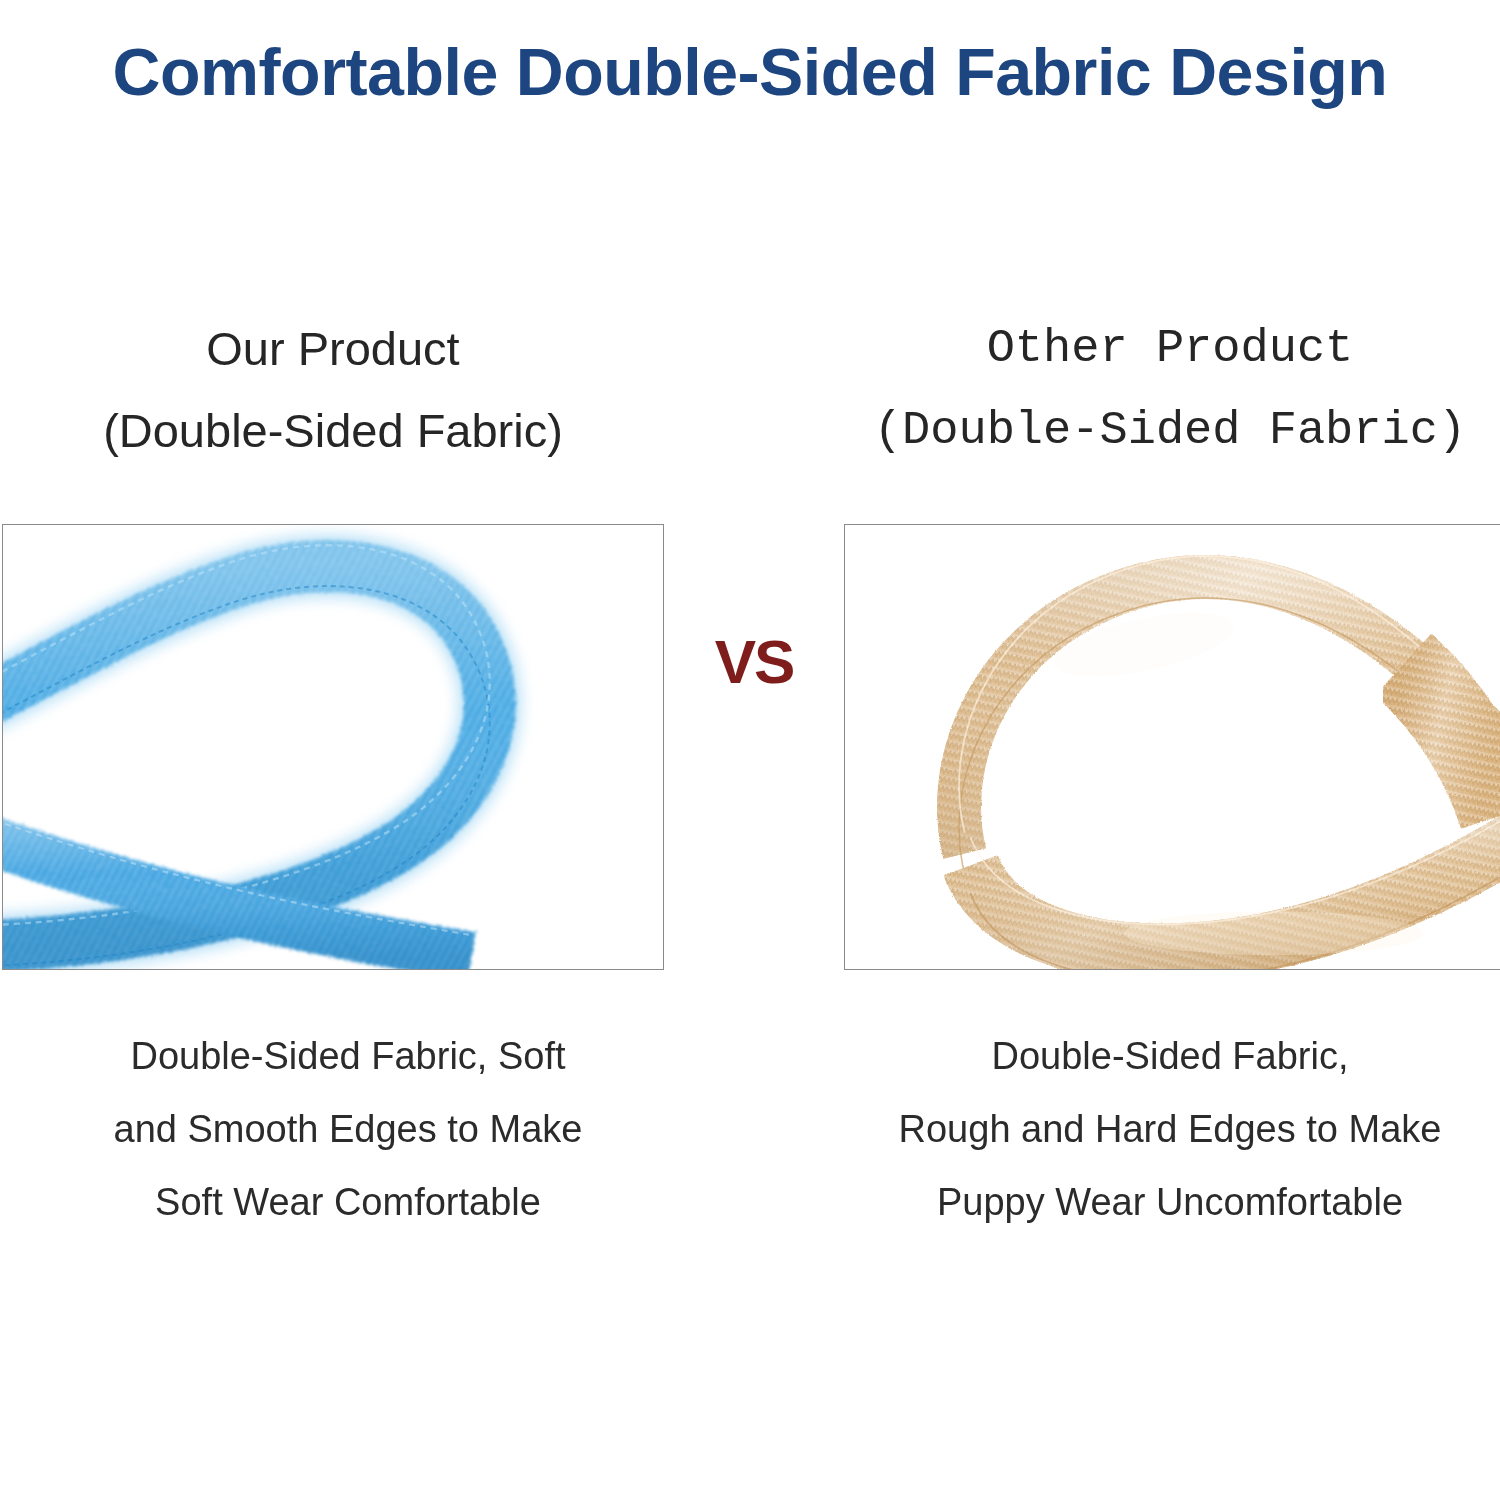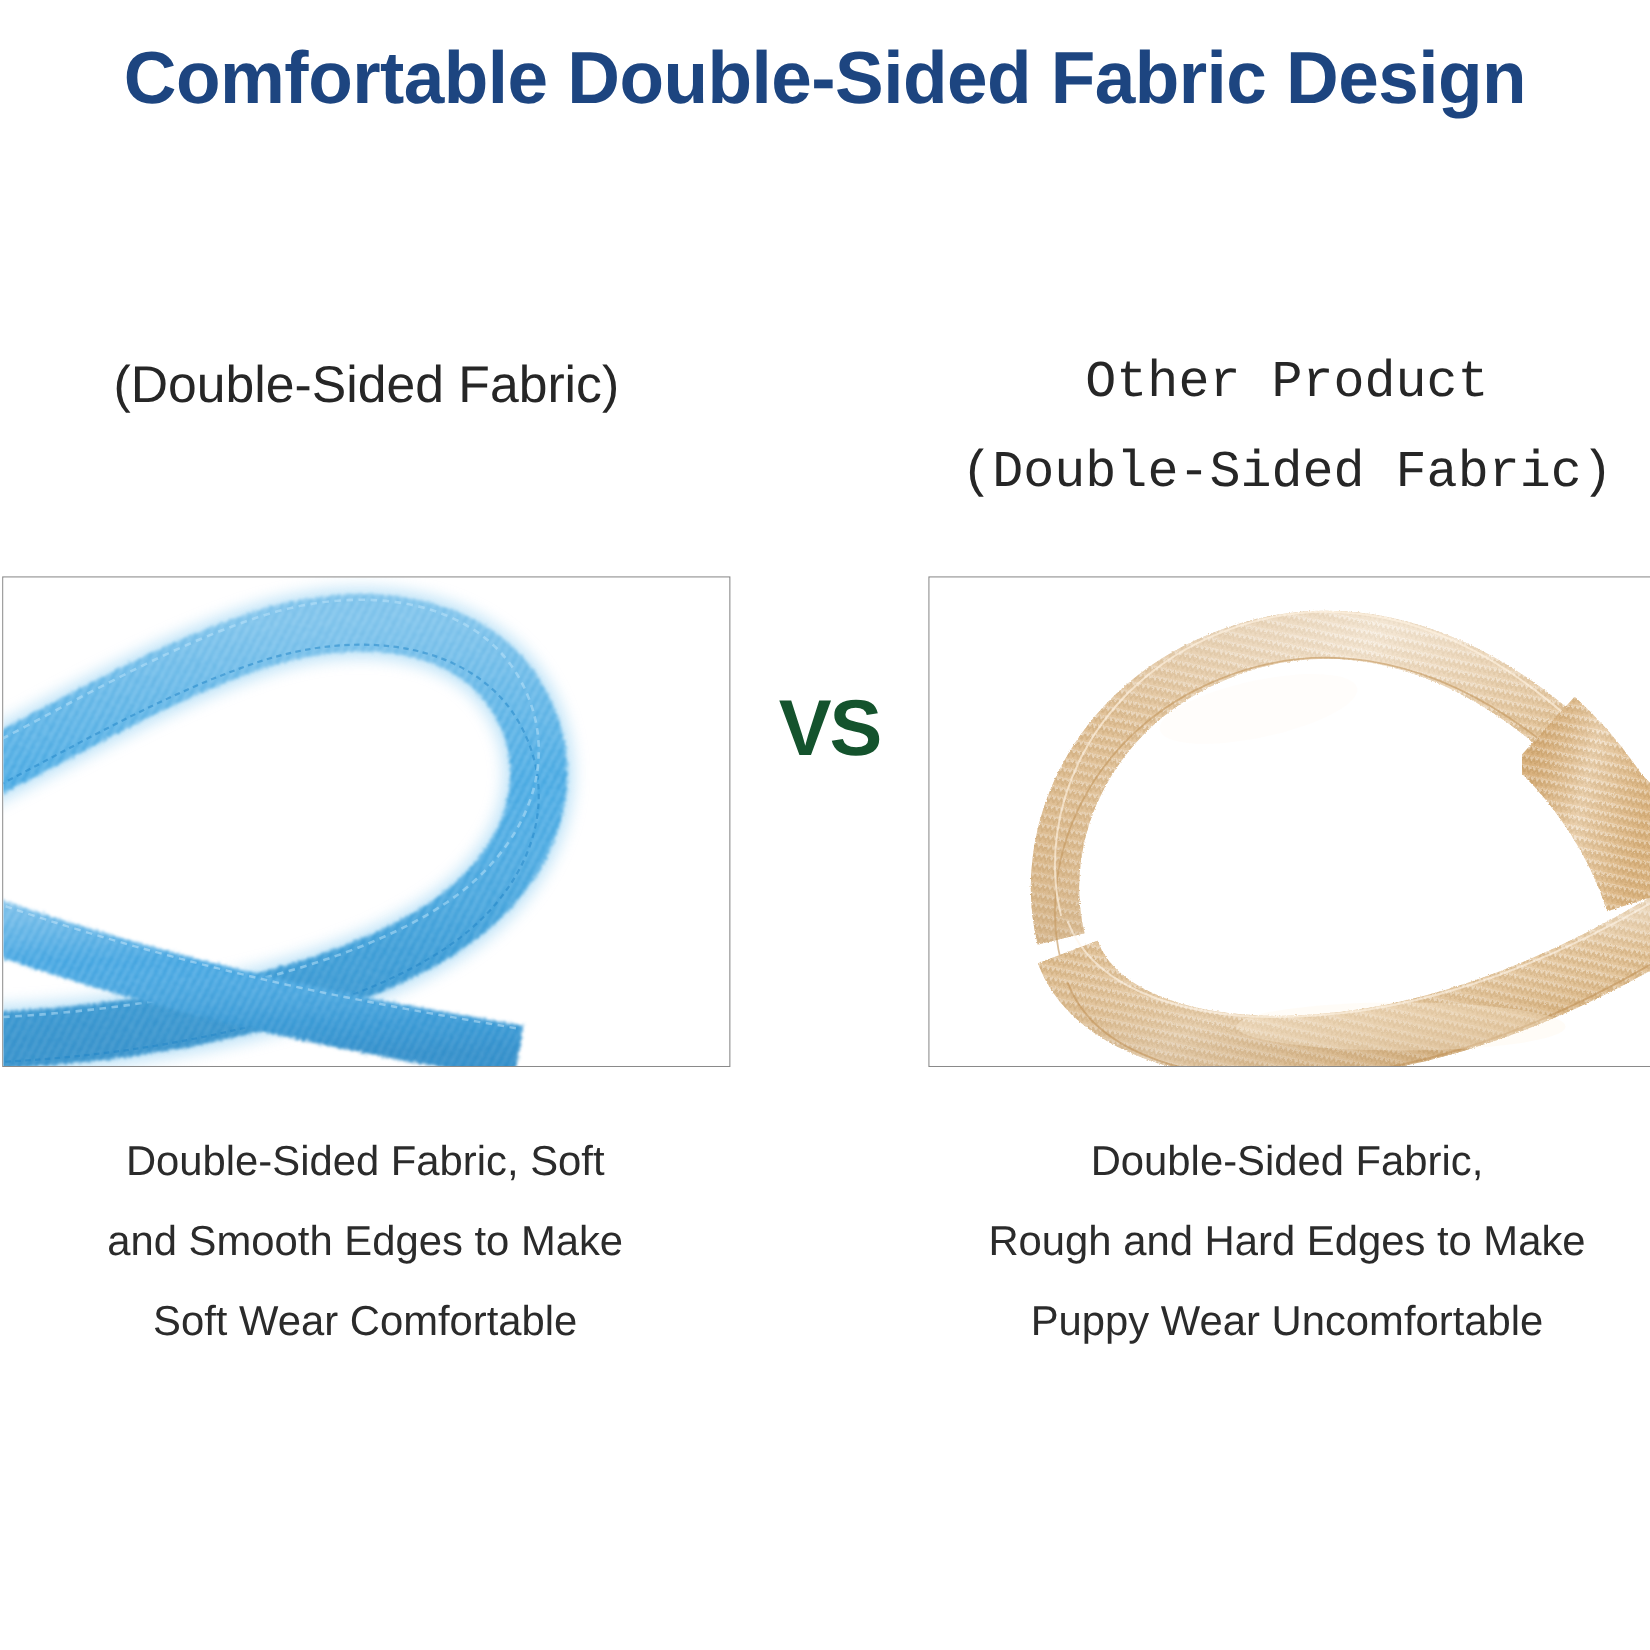--- a/index.html
+++ b/index.html
@@ -64,50 +64,51 @@
   #panel-right { left: 844px; width: 658px; }
   .panel svg { display: block; width: 100%; height: 100%; }
 
   
   #vs-badge {
     position: absolute;
     left: 664px;
     top: 612px;
     width: 180px;
     text-align: center;
-    color: #14532d;
+    color: #7f1d1d;
     font-family: "Liberation Sans", sans-serif;
     font-weight: bold;
-    font-size: 72px;
+    font-size: 62px;
     line-height: 100px;
     letter-spacing: -2px;
   }
 
   
   .caption {
     position: absolute;
     top: 1020px;
     width: 664px;
     text-align: center;
     color: #2b2b2b;
     font-family: "Liberation Sans", sans-serif;
     font-size: 38px;
     font-weight: 400;
     line-height: 73px;
   }
   .caption span { display: block; }
-  #caption-left  { left: 0px; }
+  #caption-left  { left: 16px; }
   #caption-right { left: 838px; }
 </style>
 </head>
 <body>
 
 <div id="main-title">Comfortable Double-Sided Fabric Design</div>
 
 <div class="col-heading" id="heading-left">
+  <span class="line1">Our Product</span>
   <span class="line2">(Double-Sided Fabric)</span>
 </div>
 
 <div class="col-heading" id="heading-right">
   <span class="line1">Other Product</span>
   <span class="line2">(Double-Sided Fabric)</span>
 </div>
 
 <div class="panel" id="panel-left">
   <svg viewBox="0 0 662 446" preserveAspectRatio="none">

